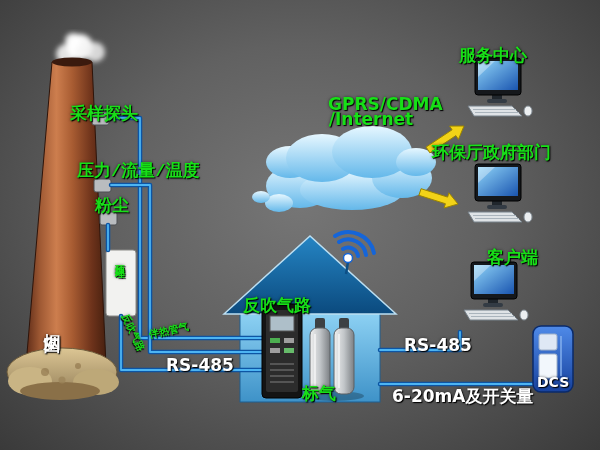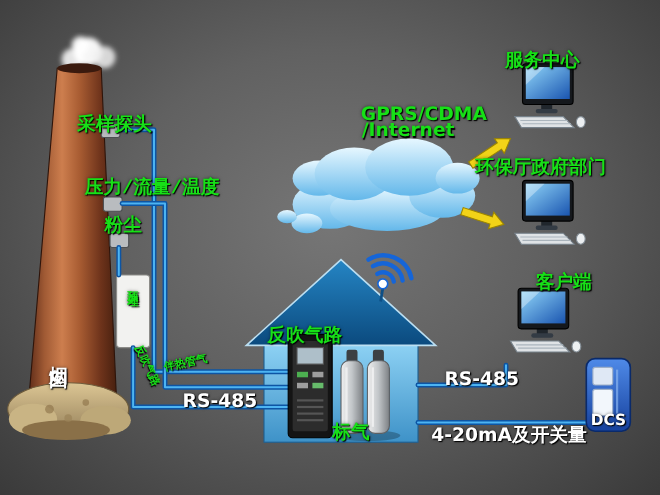--- a/index.html
+++ b/index.html
@@ -213,16 +213,16 @@
   <div class="lbl g" style="left:302px;top:384px;">标气</div>
 
   <div class="lbl g ctr" style="left:328px;top:95px;width:86px;">GPRS/CDMA</div>
   <div class="lbl g ctr" style="left:328px;top:110px;width:86px;">/Internet</div>
 
   <div class="lbl g" style="left:459px;top:46px;">服务中心</div>
   <div class="lbl g" style="left:432px;top:143px;">环保厅政府部门</div>
   <div class="lbl g" style="left:487px;top:248px;">客户端</div>
 
   <div class="lbl w" style="left:404px;top:336px;">RS-485</div>
-  <div class="lbl w" style="left:392px;top:387px;">4-20mA及开关量</div>
+  <div class="lbl w" style="left:392px;top:387px;">6-20mA及开关量</div>
   <div class="lbl w ctr" style="left:537px;top:374px;width:32px;font-size:14px;">DCS</div>
 
 </div>
 
 </body></html>

